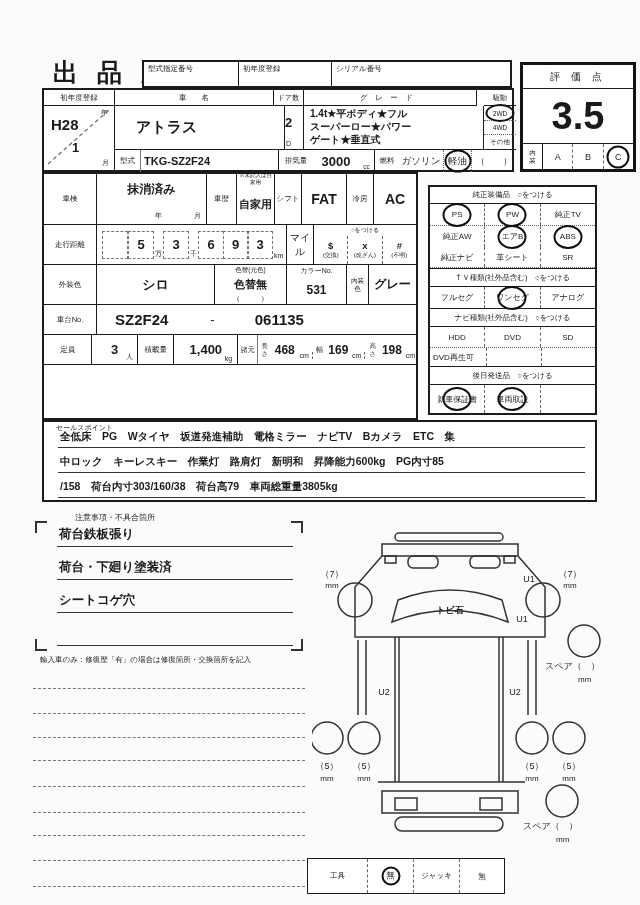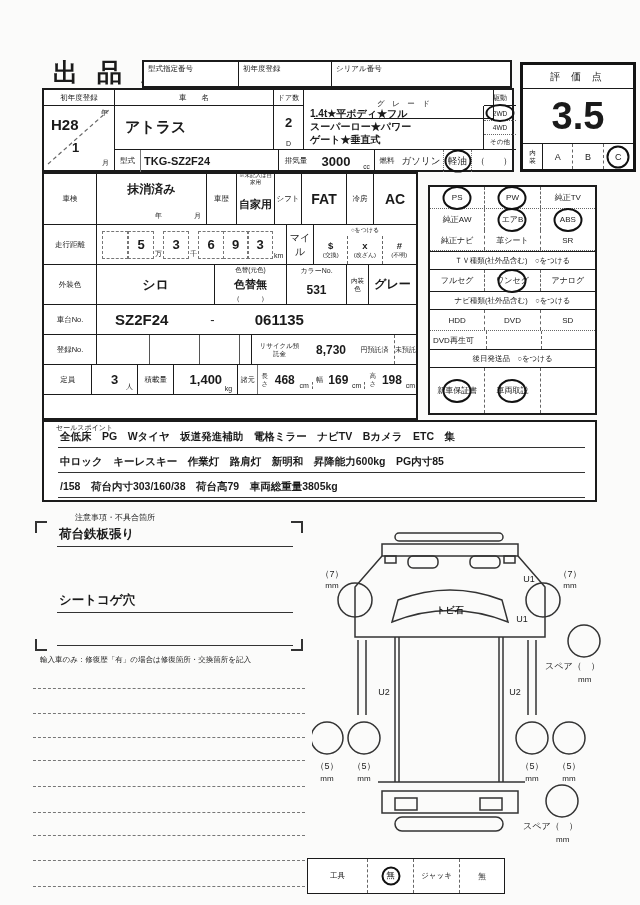--- a/index.html
+++ b/index.html
@@ -57,34 +57,34 @@
       <div class="cc brd" style="flex:1;font-size:9px">A</div>
       <div class="cc brd" style="flex:1;font-size:9px">B</div>
       <div class="cc circ c4" style="flex:1;font-size:9px">C</div>
     </div>
   </div>
 
   <div class="a b2" style="left:42px;top:88px;width:472px;height:84px;background:#fff">
     <div class="a cc bbs brs lab" style="left:0;top:0;width:71px;height:16px">初年度登録</div>
     <div class="a cc bbs brs lab" style="left:71px;top:0;width:159px;height:16px">車　　名</div>
     <div class="a cc bbs brs" style="left:230px;top:0;width:30px;height:16px;font-size:7px">ドア数</div>
-    <div class="a cc bbs brs lab" style="left:270px;top:0;width:180px;height:29px">グ　レ　ー　ド</div>
+    <div class="a cc bbs brs lab" style="left:253px;top:0;width:180px;height:16px">グ　レ　ー　ド</div>
     <div class="a cc bbs" style="left:440px;top:0;width:32px;height:16px;font-size:7px">駆動</div>
 
     <div class="a brs" style="left:0;top:16px;width:71px;height:64px">
       <svg class="a" style="left:0;top:0" width="69" height="62">
           <line x1="4" y1="58" x2="65" y2="4" stroke="#666" stroke-width="1.2" stroke-dasharray="4 3"></line>
         </svg>
       <span class="a" style="right:6px;top:2px;font-size:7px">年</span>
       <span class="a bold" style="left:7px;top:10px;font-size:15px">H28</span>
       <span class="a bold" style="left:28px;top:34px;font-size:13px">1</span>
       <span class="a" style="right:5px;bottom:2px;font-size:7px">月</span>
     </div>
 
-    <div class="a f brs bold" style="left:71px;top:16px;width:159px;height:43px;align-items:center;padding-left:10px;font-size:15px">アトラス</div>
+    <div class="a f brs bold" style="left:82px;top:16px;width:159px;height:43px;align-items:center;padding-left:10px;font-size:15px">アトラス</div>
 
     <div class="a col brs" style="left:230px;top:16px;width:30px;height:43px">
       <div class="cc bold" style="flex:1;font-size:13px">2</div>
       <div class="cc" style="height:11px;font-size:7px">D</div>
     </div>
 
     <div class="a brs bold" style="left:260px;top:16px;width:180px;height:43px;padding:2px 6px;font-size:10px;line-height:1.28">
       <div>1.4t★平ボディ★フル</div>
       <div>スーパーロー★パワー</div>
       <div>ゲート★垂直式</div>
@@ -180,31 +180,20 @@
 
     <div class="f bbs" style="height:30px">
       <div class="cc brs lab" style="width:53px">車台No.</div>
       <div class="f" style="flex:1;align-items:center;padding-left:18px">
         <span class="bold" style="font-size:15px">SZ2F24</span>
         <span style="font-size:13px;margin-left:42px">-</span>
         <span class="bold" style="font-size:15px;margin-left:40px">061135</span>
       </div>
     </div>
 
-    <div class="f bbs" style="height:30px">
-      <div class="cc brs lab" style="width:53px">登録No.</div>
-      <div class="brt" style="width:53px"></div>
-      <div class="brt" style="width:50px"></div>
-      <div class="brt" style="width:40px"></div>
-      <div class="brs" style="width:12px"></div>
-      <div class="cc wrap2" style="width:55px;font-size:6.5px;padding:0 6px">リサイクル預託金</div>
-      <div class="cc bold" style="width:48px;font-size:12px">8,730</div>
-      <div class="cc brd" style="width:40px;font-size:7px">円預託済</div>
-      <div class="cc" style="flex:1;font-size:7px">未預託</div>
-    </div>
 
     <div class="f bbs" style="height:30px">
       <div class="cc brs lab" style="width:53px">定員</div>
       <div class="brs" style="width:50px;position:relative">
         <div class="cc bold" style="height:100%;font-size:13px">3</div>
         <span class="a" style="right:4px;bottom:2px;font-size:7px">人</span>
       </div>
       <div class="cc brs" style="width:40px;font-size:7.5px">積載量</div>
       <div class="brs" style="width:70px;position:relative">
         <div class="cc bold" style="height:100%;font-size:13px">1,400</div>
@@ -218,20 +207,21 @@
       <div class="cc bold" style="width:28px;font-size:12px">169</div>
       <div class="unit brd" style="width:14px;padding-right:3px">cm</div>
       <div class="cc wrap2" style="width:14px;font-size:6.5px">高さ</div>
       <div class="cc bold" style="width:28px;font-size:12px">198</div>
       <div class="unit" style="flex:1">cm</div>
     </div>
 
   </div>
 
   <div class="a b2 col" style="left:428px;top:185px;width:169px;height:230px;background:#fff">
+    <div class="eqh bbs" style="height:17px">純正装備品　○をつける</div>
     <div class="f bbd" style="height:22px">
       <div class="eqc circ c1">PS</div>
       <div class="eqc circ c1">PW</div>
       <div class="eqc">純正TV</div>
     </div>
     <div class="f" style="height:21px">
       <div class="eqc">純正AW</div>
       <div class="eqc circ c1">エアB</div>
       <div class="eqc circ c1">ABS</div>
     </div>
@@ -273,20 +263,21 @@
       <div class="sline">/158　荷台内寸303/160/38　荷台高79　車両総重量3805kg</div>
     </div>
   </div>
 
   <div class="a" style="left:75px;top:512px;font-size:8px">注意事項・不具合箇所</div>
   <div class="bk" style="left:35px;top:521px;border-left:2px solid #333;border-top:2px solid #333"></div>
   <div class="bk" style="left:291px;top:521px;border-right:2px solid #333;border-top:2px solid #333"></div>
   <div class="bk" style="left:35px;top:639px;border-left:2px solid #333;border-bottom:2px solid #333"></div>
   <div class="bk" style="left:291px;top:639px;border-right:2px solid #333;border-bottom:2px solid #333"></div>
   <div class="a nline" style="left:57px;top:524px">荷台鉄板張り</div>
+  <div class="a nline" style="left:57px;top:557px">荷台・下廻り塗装済</div>
   <div class="a nline" style="left:57px;top:590px">シートコゲ穴</div>
   <div class="a" style="left:57px;top:630px;width:236px;height:16px;border-bottom:1.5px solid #333"></div>
   <div class="a" style="left:40px;top:655px;font-size:7.5px">輸入車のみ：修復歴「有」の場合は修復箇所・交換箇所を記入</div>
 
   <div class="dline" style="top:688px"></div>
   <div class="dline" style="top:713px"></div>
   <div class="dline" style="top:737px"></div>
   <div class="dline" style="top:760px"></div>
   <div class="dline" style="top:786px"></div>
   <div class="dline" style="top:812px"></div>

